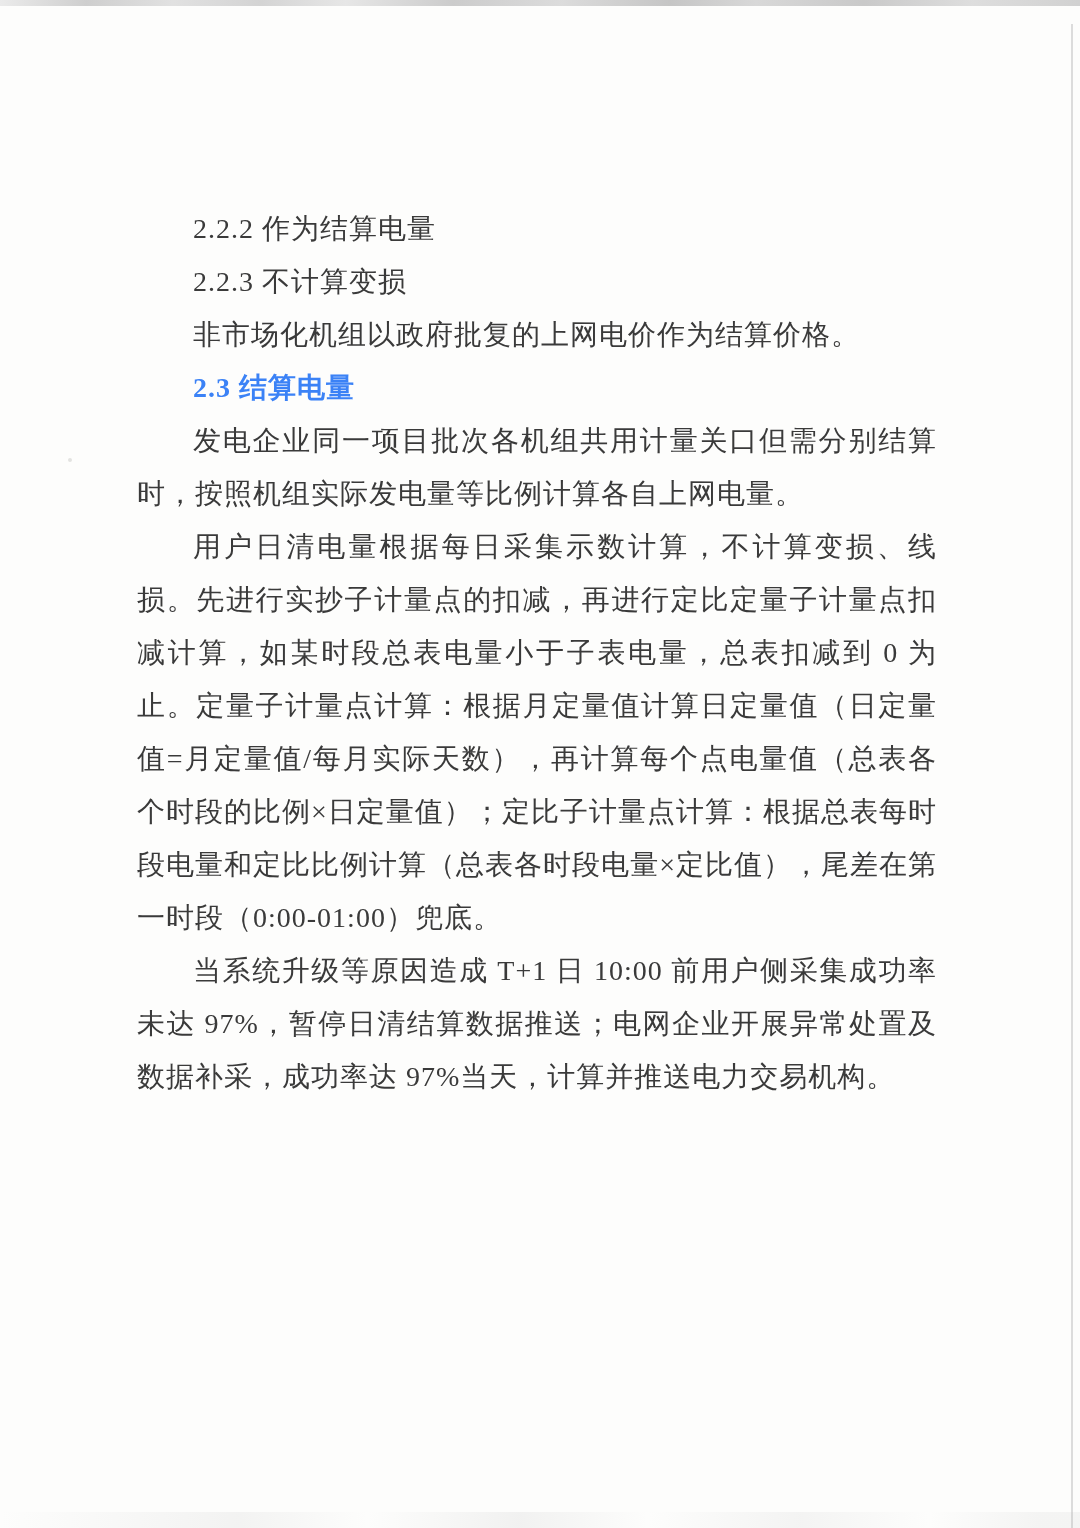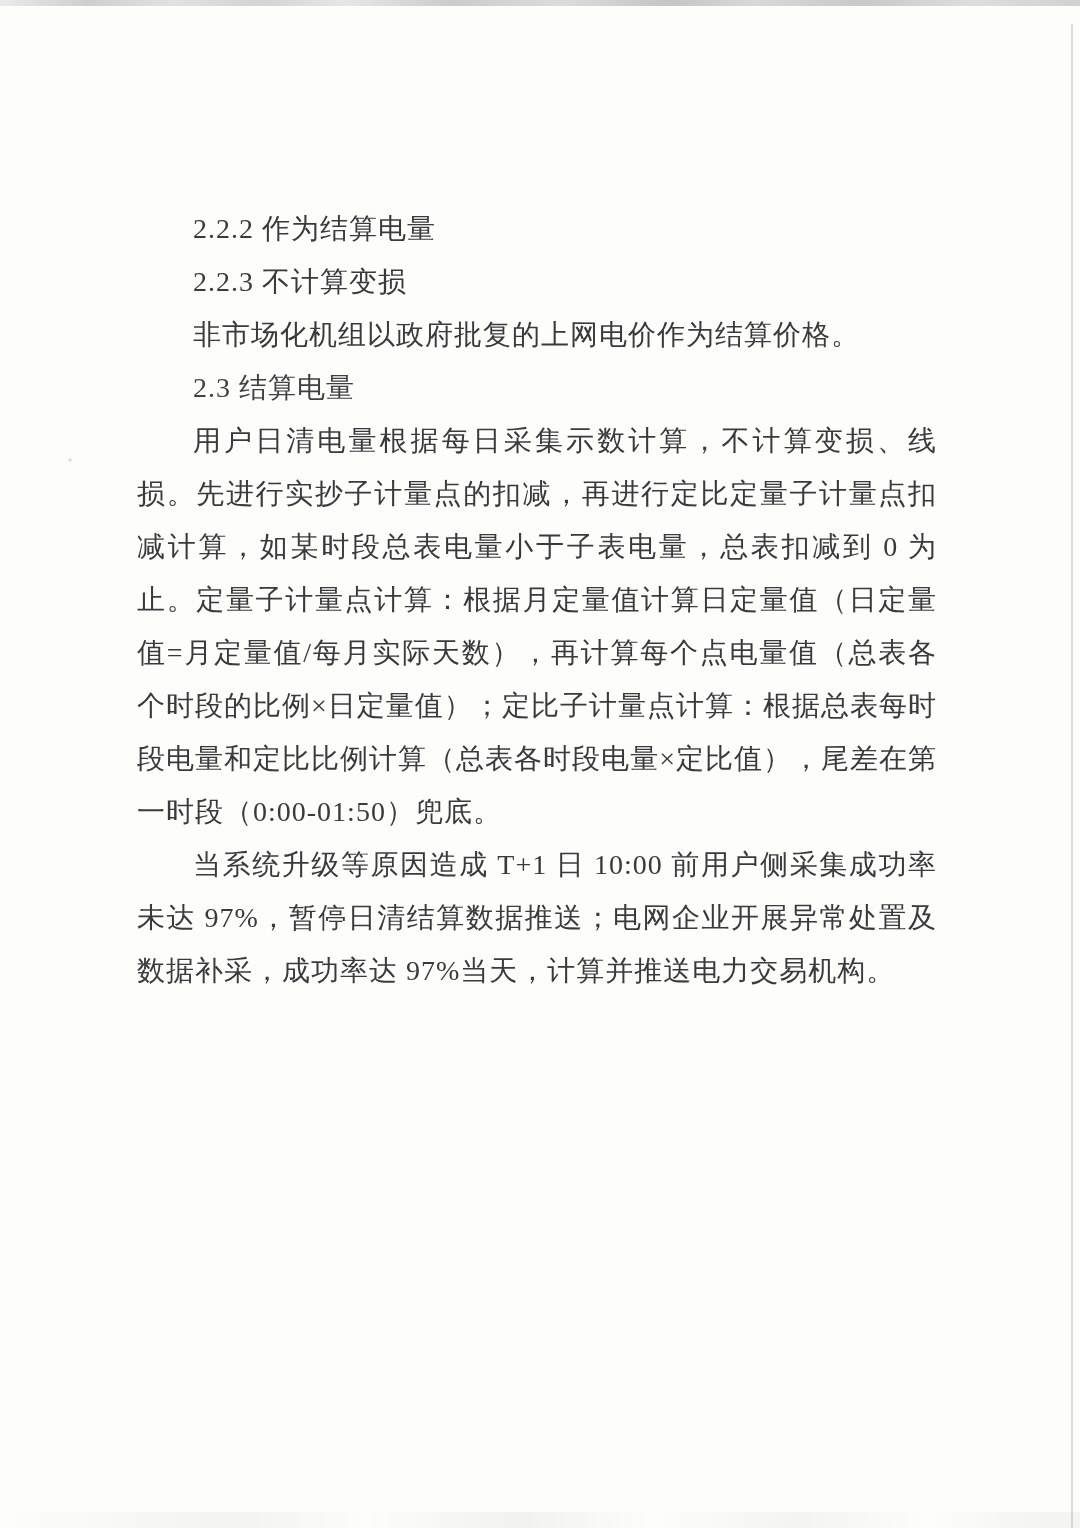--- a/index.html
+++ b/index.html
@@ -62,36 +62,37 @@
     line-height: 53px;
     letter-spacing: 1px;
     text-align: justify;
   }
   .blk {
     margin: 0;
     padding: 0;
     text-indent: 2em;
   }
   .blk.bold {
-    font-weight: normal;
-    color: #404040;
+    font-weight: bold;
+    color: #3b82f6;
   }
 </style>
 </head>
 <body>
 
 <div class="page">
 
   <div class="scan-strip-top"></div>
   <div class="scan-line-right"></div>
   <div class="scan-strip-bottom"></div>
   <div class="scan-speckle"></div>
 
   <div class="doc-content">
     <div class="blk">2.2.2 作为结算电量</div>
     <div class="blk">2.2.3 不计算变损</div>
     <div class="blk">非市场化机组以政府批复的上网电价作为结算价格。</div>
     <div class="blk bold">2.3 结算电量</div>
-    <div class="blk">用户日清电量根据每日采集示数计算，不计算变损、线损。先进行实抄子计量点的扣减，再进行定比定量子计量点扣减计算，如某时段总表电量小于子表电量，总表扣减到 0 为止。定量子计量点计算：根据月定量值计算日定量值（日定量值=月定量值/每月实际天数），再计算每个点电量值（总表各个时段的比例×日定量值）；定比子计量点计算：根据总表每时段电量和定比比例计算（总表各时段电量×定比值），尾差在第一时段（0:00-01:50）兜底。</div>
+    <div class="blk">发电企业同一项目批次各机组共用计量关口但需分别结算时，按照机组实际发电量等比例计算各自上网电量。</div>
+    <div class="blk">用户日清电量根据每日采集示数计算，不计算变损、线损。先进行实抄子计量点的扣减，再进行定比定量子计量点扣减计算，如某时段总表电量小于子表电量，总表扣减到 0 为止。定量子计量点计算：根据月定量值计算日定量值（日定量值=月定量值/每月实际天数），再计算每个点电量值（总表各个时段的比例×日定量值）；定比子计量点计算：根据总表每时段电量和定比比例计算（总表各时段电量×定比值），尾差在第一时段（0:00-01:00）兜底。</div>
     <div class="blk">当系统升级等原因造成 T+1 日 10:00 前用户侧采集成功率未达 97%，暂停日清结算数据推送；电网企业开展异常处置及数据补采，成功率达 97%当天，计算并推送电力交易机构。</div>
   </div>
 
 </div>
 
 </body></html>

